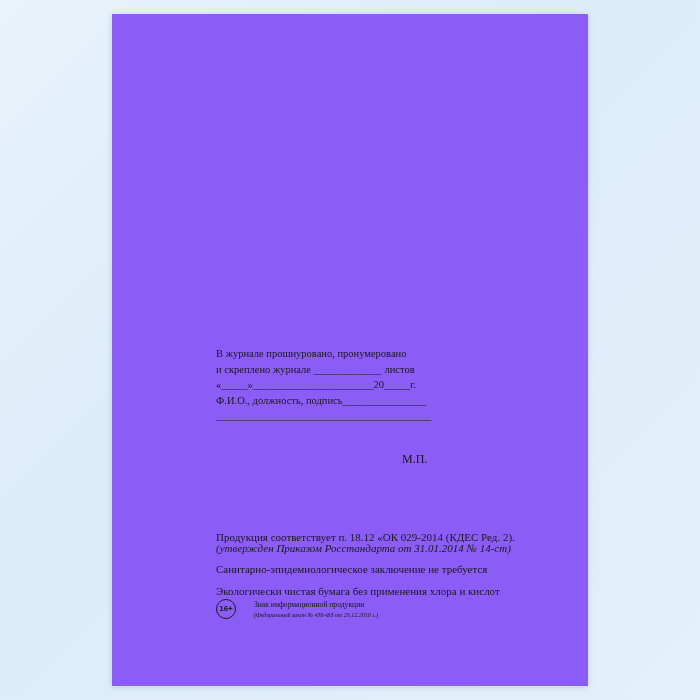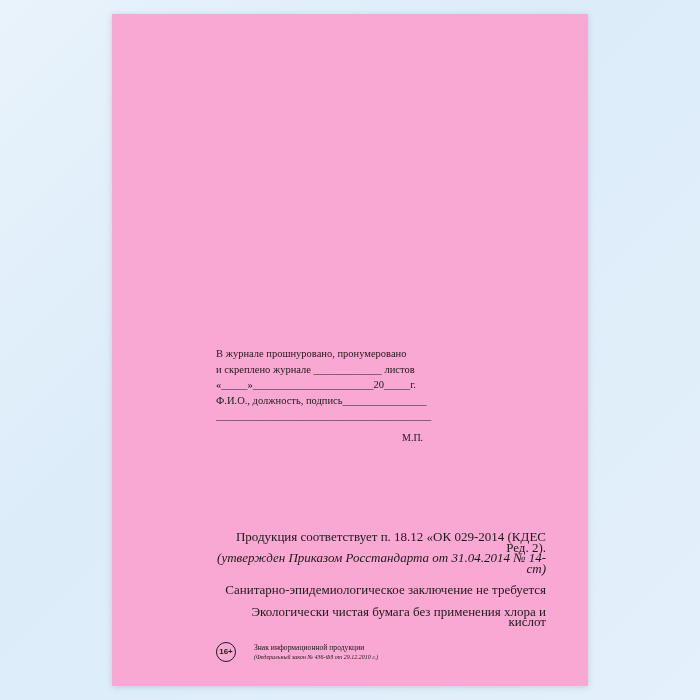--- a/index.html
+++ b/index.html
@@ -18,21 +18,21 @@
     left: 0; top: 0;
     width: 700px; height: 700px;
     background: linear-gradient(135deg, #e9f3fb 0%, #dcecf9 40%, #e4f0fb 100%);
   }
   .page {
     position: absolute;
     left: 112px;
     top: 14px;
     width: 476px;
     height: 672px;
-    background: #f9a8d4;
+    background: #8b5cf6;
     box-shadow: 0 1px 6px rgba(80,110,140,0.25);
   }
   .page-inner {
     position: relative;
     width: 100%;
     height: 100%;
   }
 
   
   .mid-block {
@@ -43,48 +43,47 @@
     font-size: 10.5px;
     line-height: 15.5px;
     color: #1a1a1a;
   }
   .mid-block .line {
     white-space: nowrap;
   }
   .mp {
     position: absolute;
     left: 290px;
-    top: 418px;
-    font-size: 10px;
+    top: 438px;
+    font-size: 12px;
     color: #1a1a1a;
   }
 
   
   .legal {
     position: absolute;
     left: 104px;
     top: 518px;
     width: 330px;
     color: #1a1a1a;
   }
   .legal .para {
-    font-size: 13px;
+    font-size: 11px;
     line-height: 10.5px;
     margin-bottom: 11px;
-    text-align: right;
   }
   .legal .para.tight {
-    margin-bottom: 13px;
+    margin-bottom: 2px;
   }
   .legal .italic {
     font-style: italic;
   }
   .legal .row-last {
     display: flex;
-    align-items: flex-end;
+    align-items: flex-start;
     margin-top: 2px;
   }
   .age-badge {
     width: 18px;
     height: 18px;
     border: 1.2px solid #1a1a1a;
     border-radius: 50%;
     display: flex;
     align-items: center;
     justify-content: center;
@@ -124,21 +123,21 @@
       <div class="line">Ф.И.О., должность, подпись________________</div>
       <div class="line">_________________________________________</div>
     </div>
 
     <div class="mp">М.П.</div>
 
     <div class="legal">
 
       <div class="para">
         <div>Продукция соответствует п. 18.12 «ОК 029-2014 (КДЕС Ред. 2).</div>
-        <div class="italic">(утвержден Приказом Росстандарта от 31.04.2014 № 14-ст)</div>
+        <div class="italic">(утвержден Приказом Росстандарта от 31.01.2014 № 14-ст)</div>
       </div>
 
       <div class="para">
         <div>Санитарно-эпидемиологическое заключение не требуется</div>
       </div>
 
 
       <div class="para tight">
         <div>Экологически чистая бумага без применения хлора и кислот</div>
       </div>

